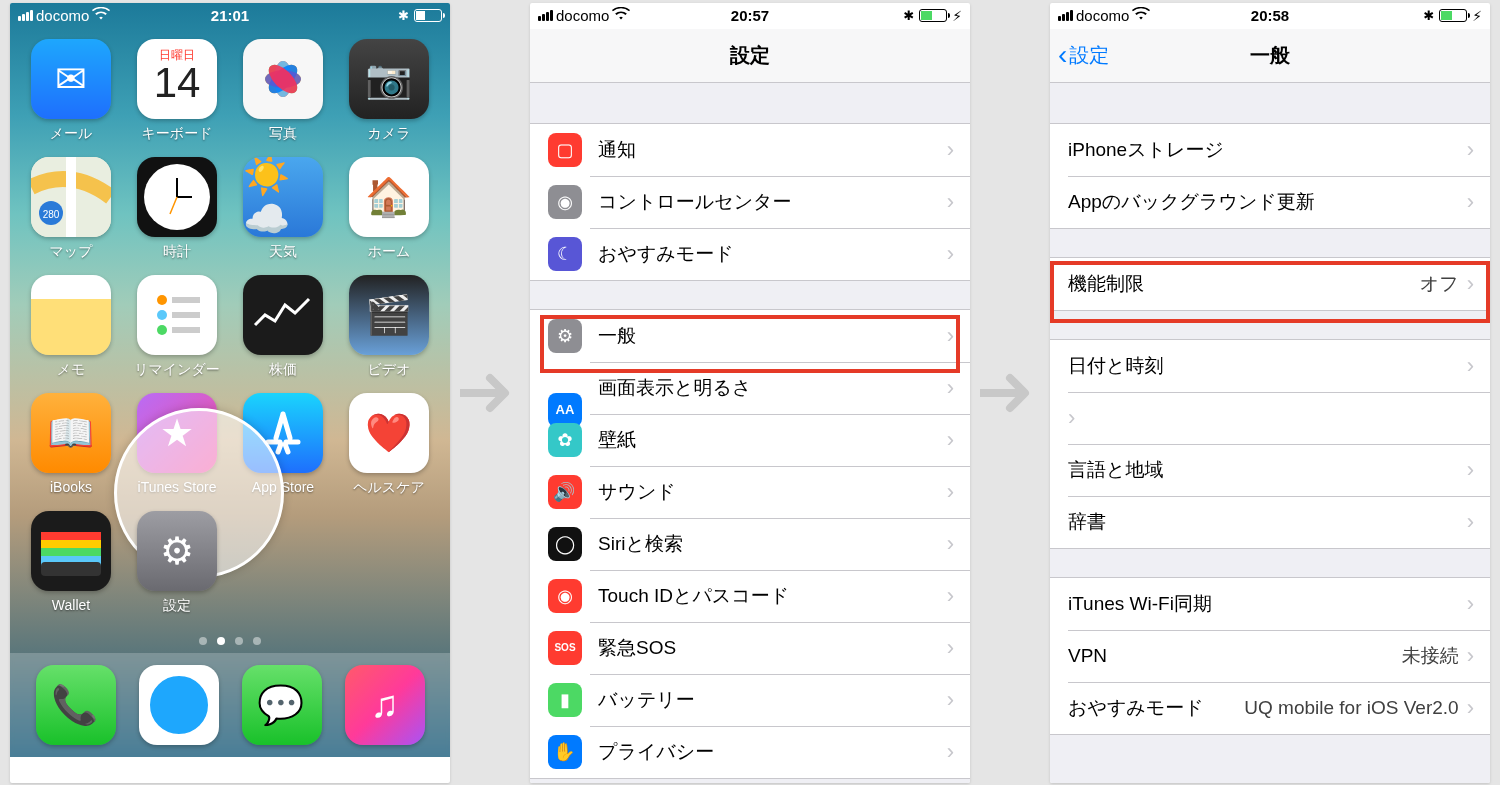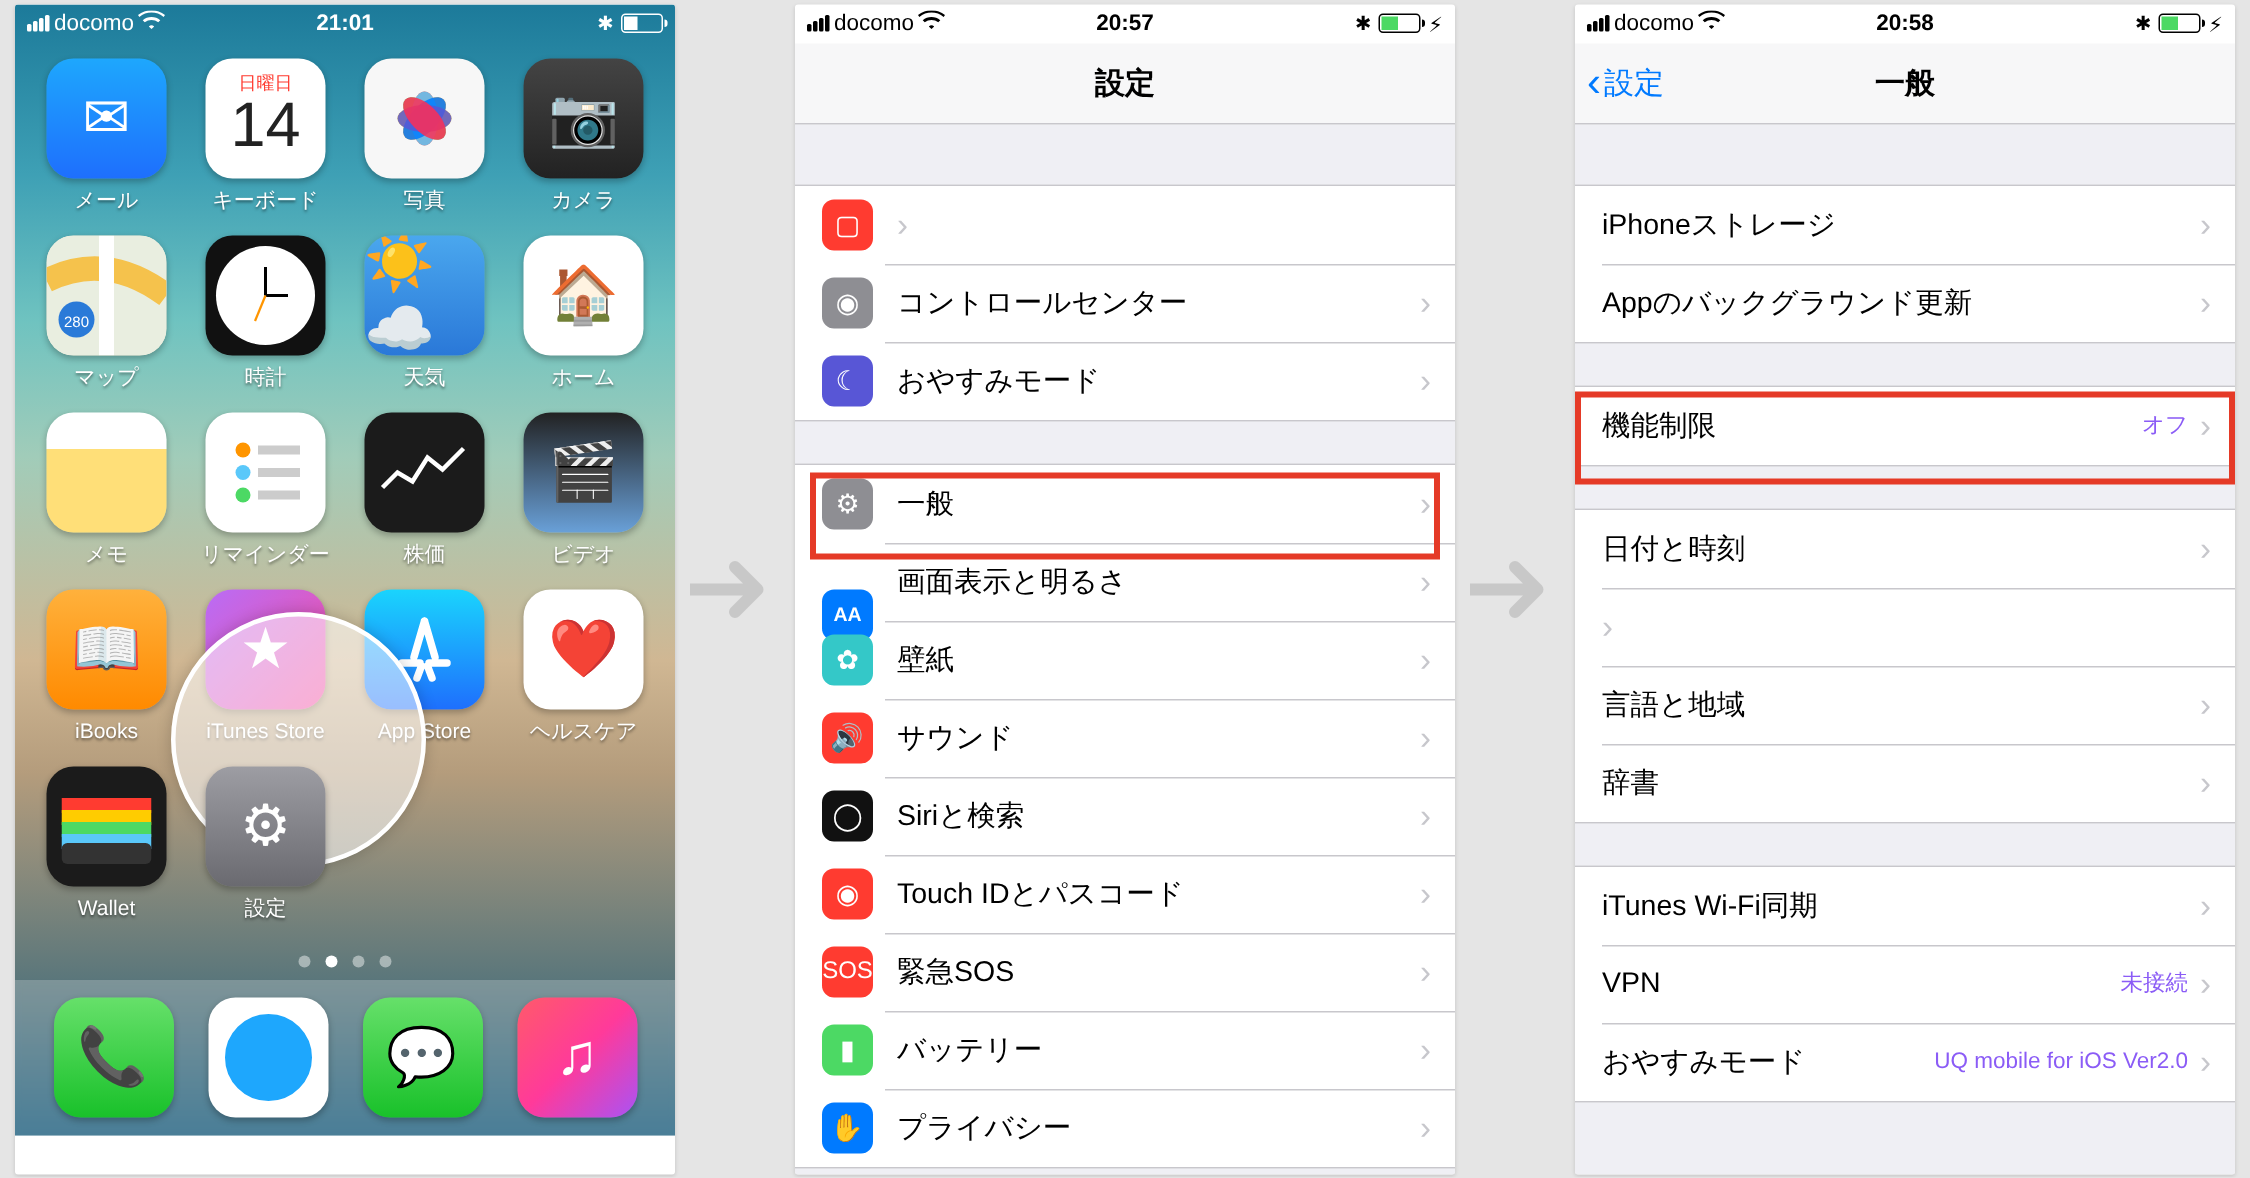--- a/index.html
+++ b/index.html
@@ -134,21 +134,21 @@
     content:""; position:absolute; left:60px; right:0; top:0; height:1px; background:#c8c7cc;
   }
   .row.noicon + .row.noicon:before { left:18px; }
   .row .ricon {
     width:34px; height:34px; border-radius:8px; margin-right:16px;
     display:flex; align-items:center; justify-content:center; color:#fff;
     font-size:18px;
     flex:0 0 auto;
   }
   .row .rtext { flex:1; color:#000;}
-  .row .rval { color:#8b5cf6; margin-right:8px; font-size:15px;}
+  .row .rval { color:#404040; margin-right:8px; font-size:19px;}
   .row .chev { color:#c7c7cc; font-size:22px; }
   .hlbox {
     position:absolute; border:4px solid #e53a27; pointer-events:none;
   }
   
   .bg-mail{background:linear-gradient(180deg,#1ea7fd,#1e6ffd);} 
   .bg-cal{background:#fff;color:#333;}
   .bg-photos{background:#f7f7f7;}
   .bg-camera{background:linear-gradient(180deg,#444,#222);}
   .bg-maps{background:#f5f0dc;}
@@ -397,20 +397,21 @@
       <span class="charge">⚡︎</span>
     </div>
   </div>
   <div class="navbar">
     <span>設定</span>
   </div>
   <div class="list">
     <div class="group first">
       <div class="row">
           <div class="ricon ri-notif">▢</div>
+          <div class="rtext">通知</div>
           <div class="chev">›</div>
         </div>
       <div class="row">
           <div class="ricon ri-cc">◉</div>
           <div class="rtext">コントロールセンター</div>
           <div class="chev">›</div>
         </div>
       <div class="row">
           <div class="ricon ri-dnd">☾</div>
           <div class="rtext">おやすみモード</div>
@@ -442,21 +443,21 @@
           <div class="ricon ri-siri">◯</div>
           <div class="rtext">Siriと検索</div>
           <div class="chev">›</div>
         </div>
       <div class="row">
           <div class="ricon ri-touch">◉</div>
           <div class="rtext">Touch IDとパスコード</div>
           <div class="chev">›</div>
         </div>
       <div class="row">
-          <div class="ricon ri-sos" style="font-size:16px;font-weight:400;">SOS</div>
+          <div class="ricon ri-sos" style="font-size:10px;font-weight:700;">SOS</div>
           <div class="rtext">緊急SOS</div>
           <div class="chev">›</div>
         </div>
       <div class="row">
           <div class="ricon ri-batt">▮</div>
           <div class="rtext">バッテリー</div>
           <div class="chev">›</div>
         </div>
       <div class="row">
           <div class="ricon ri-priv">✋</div>

